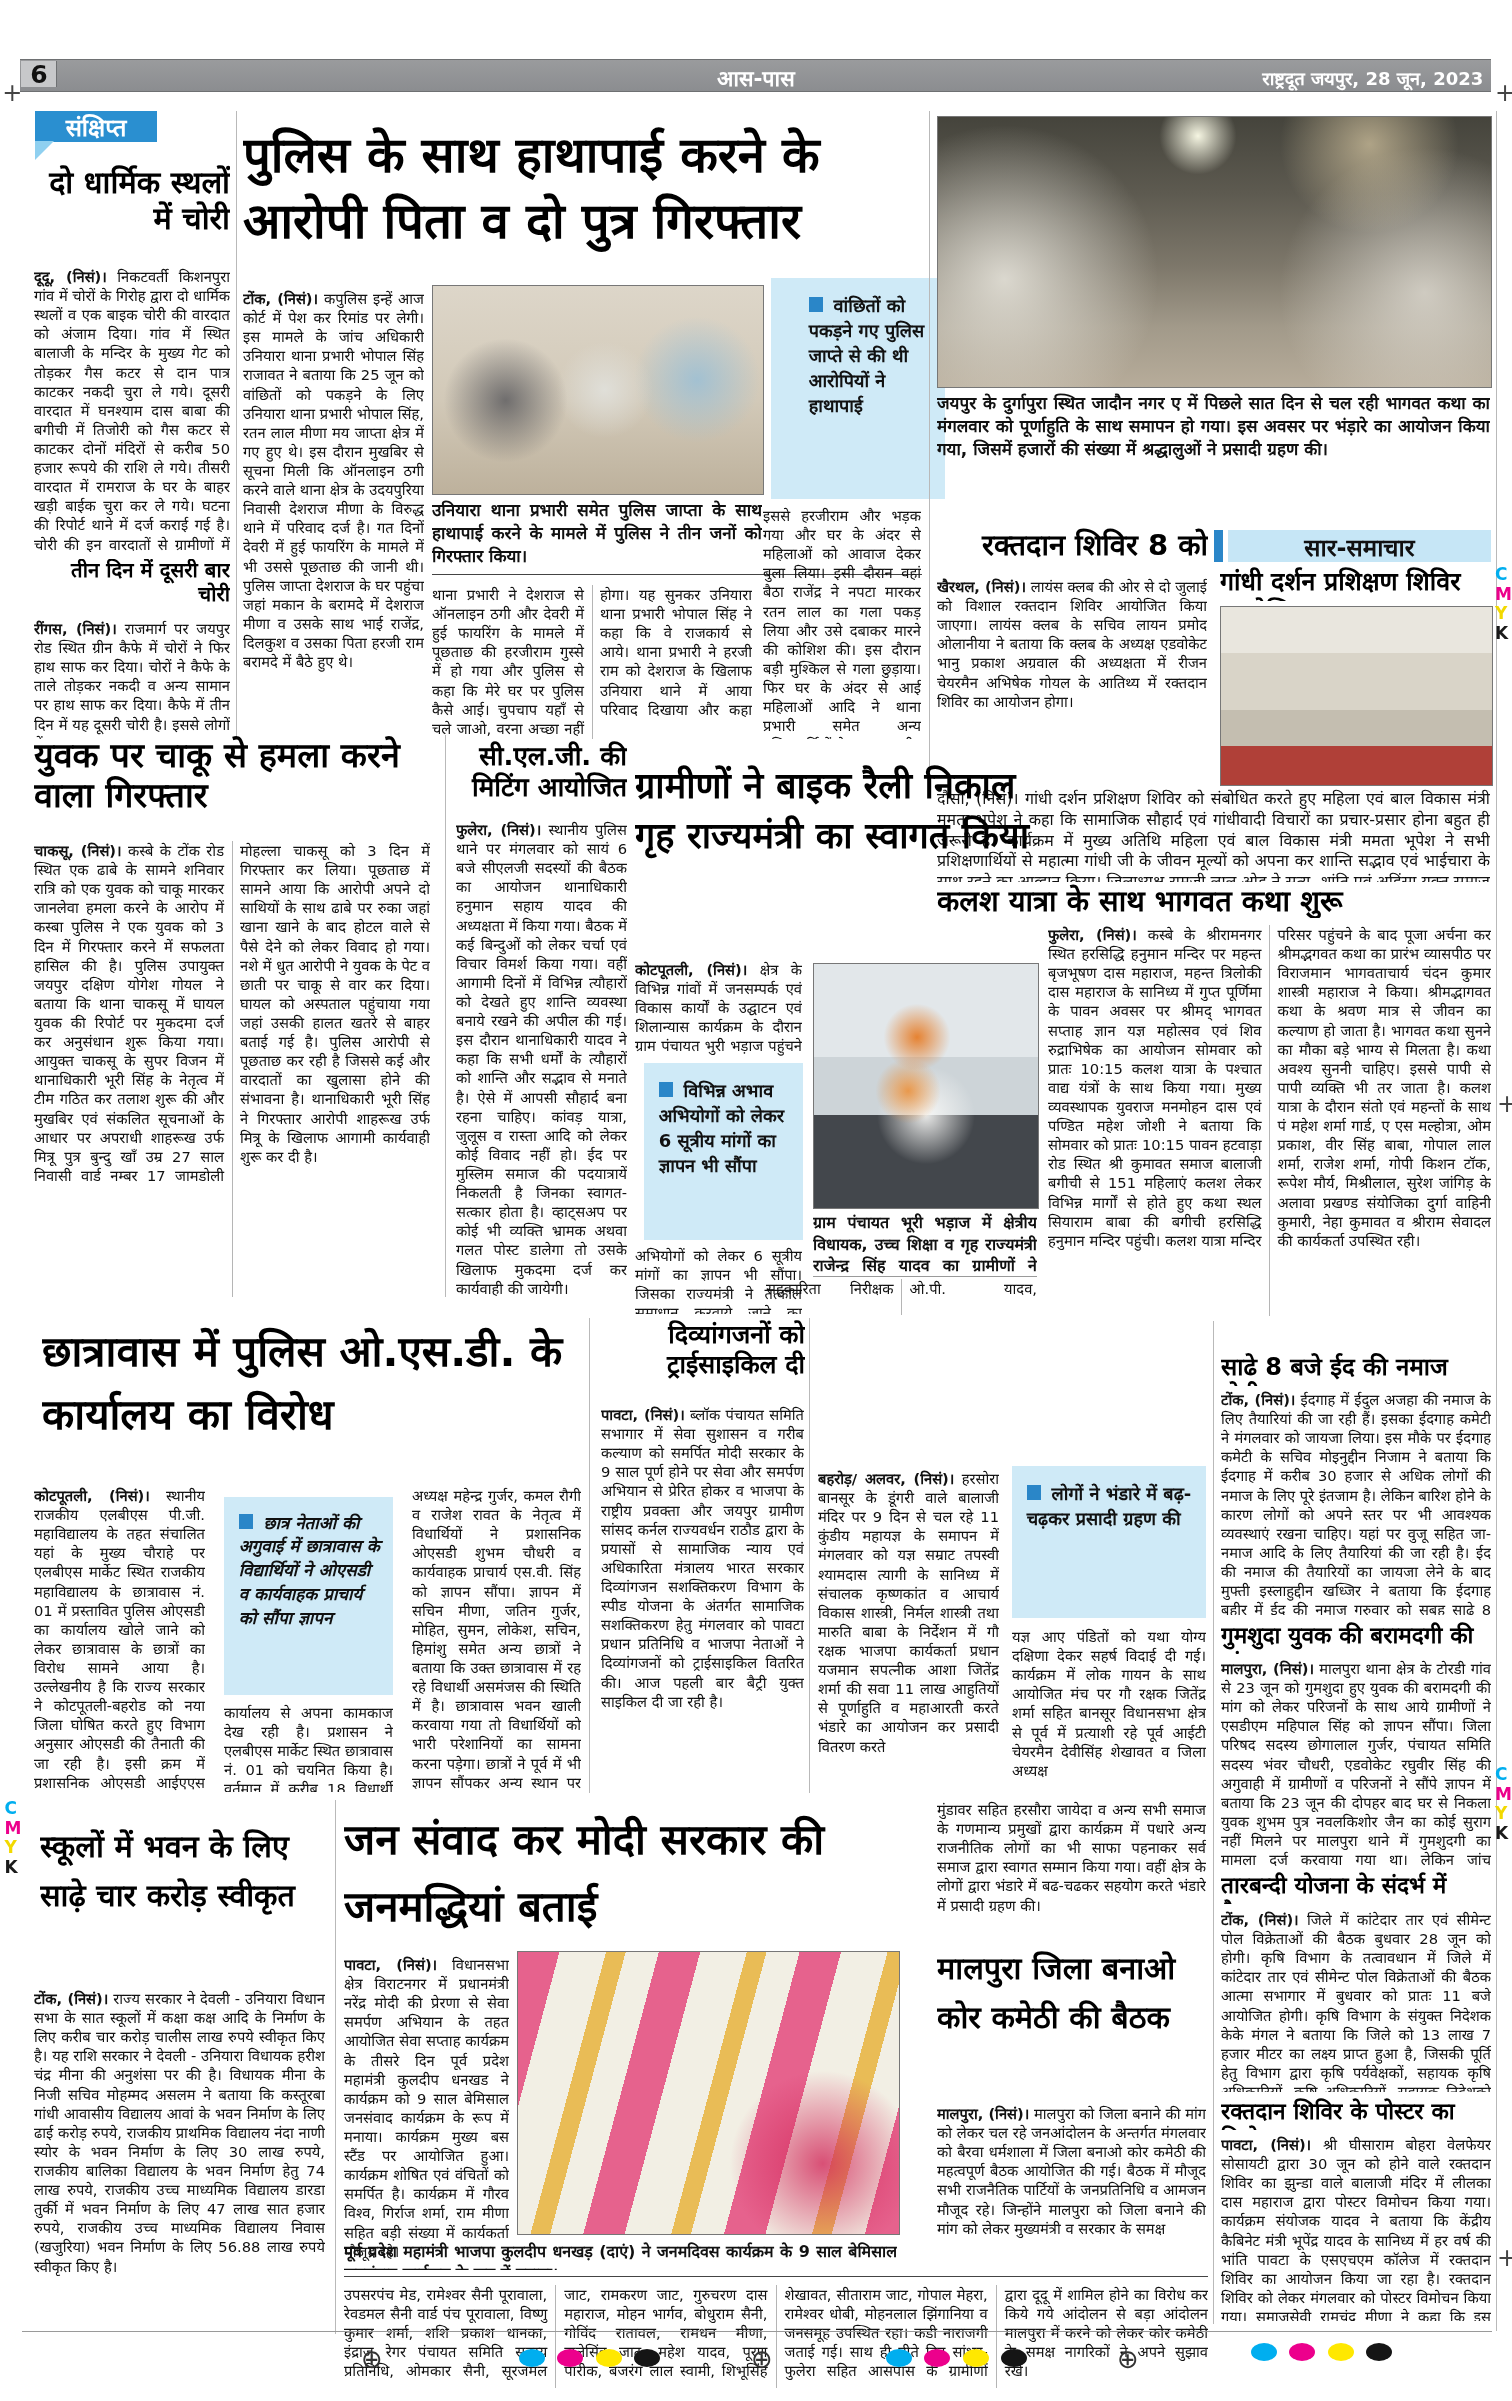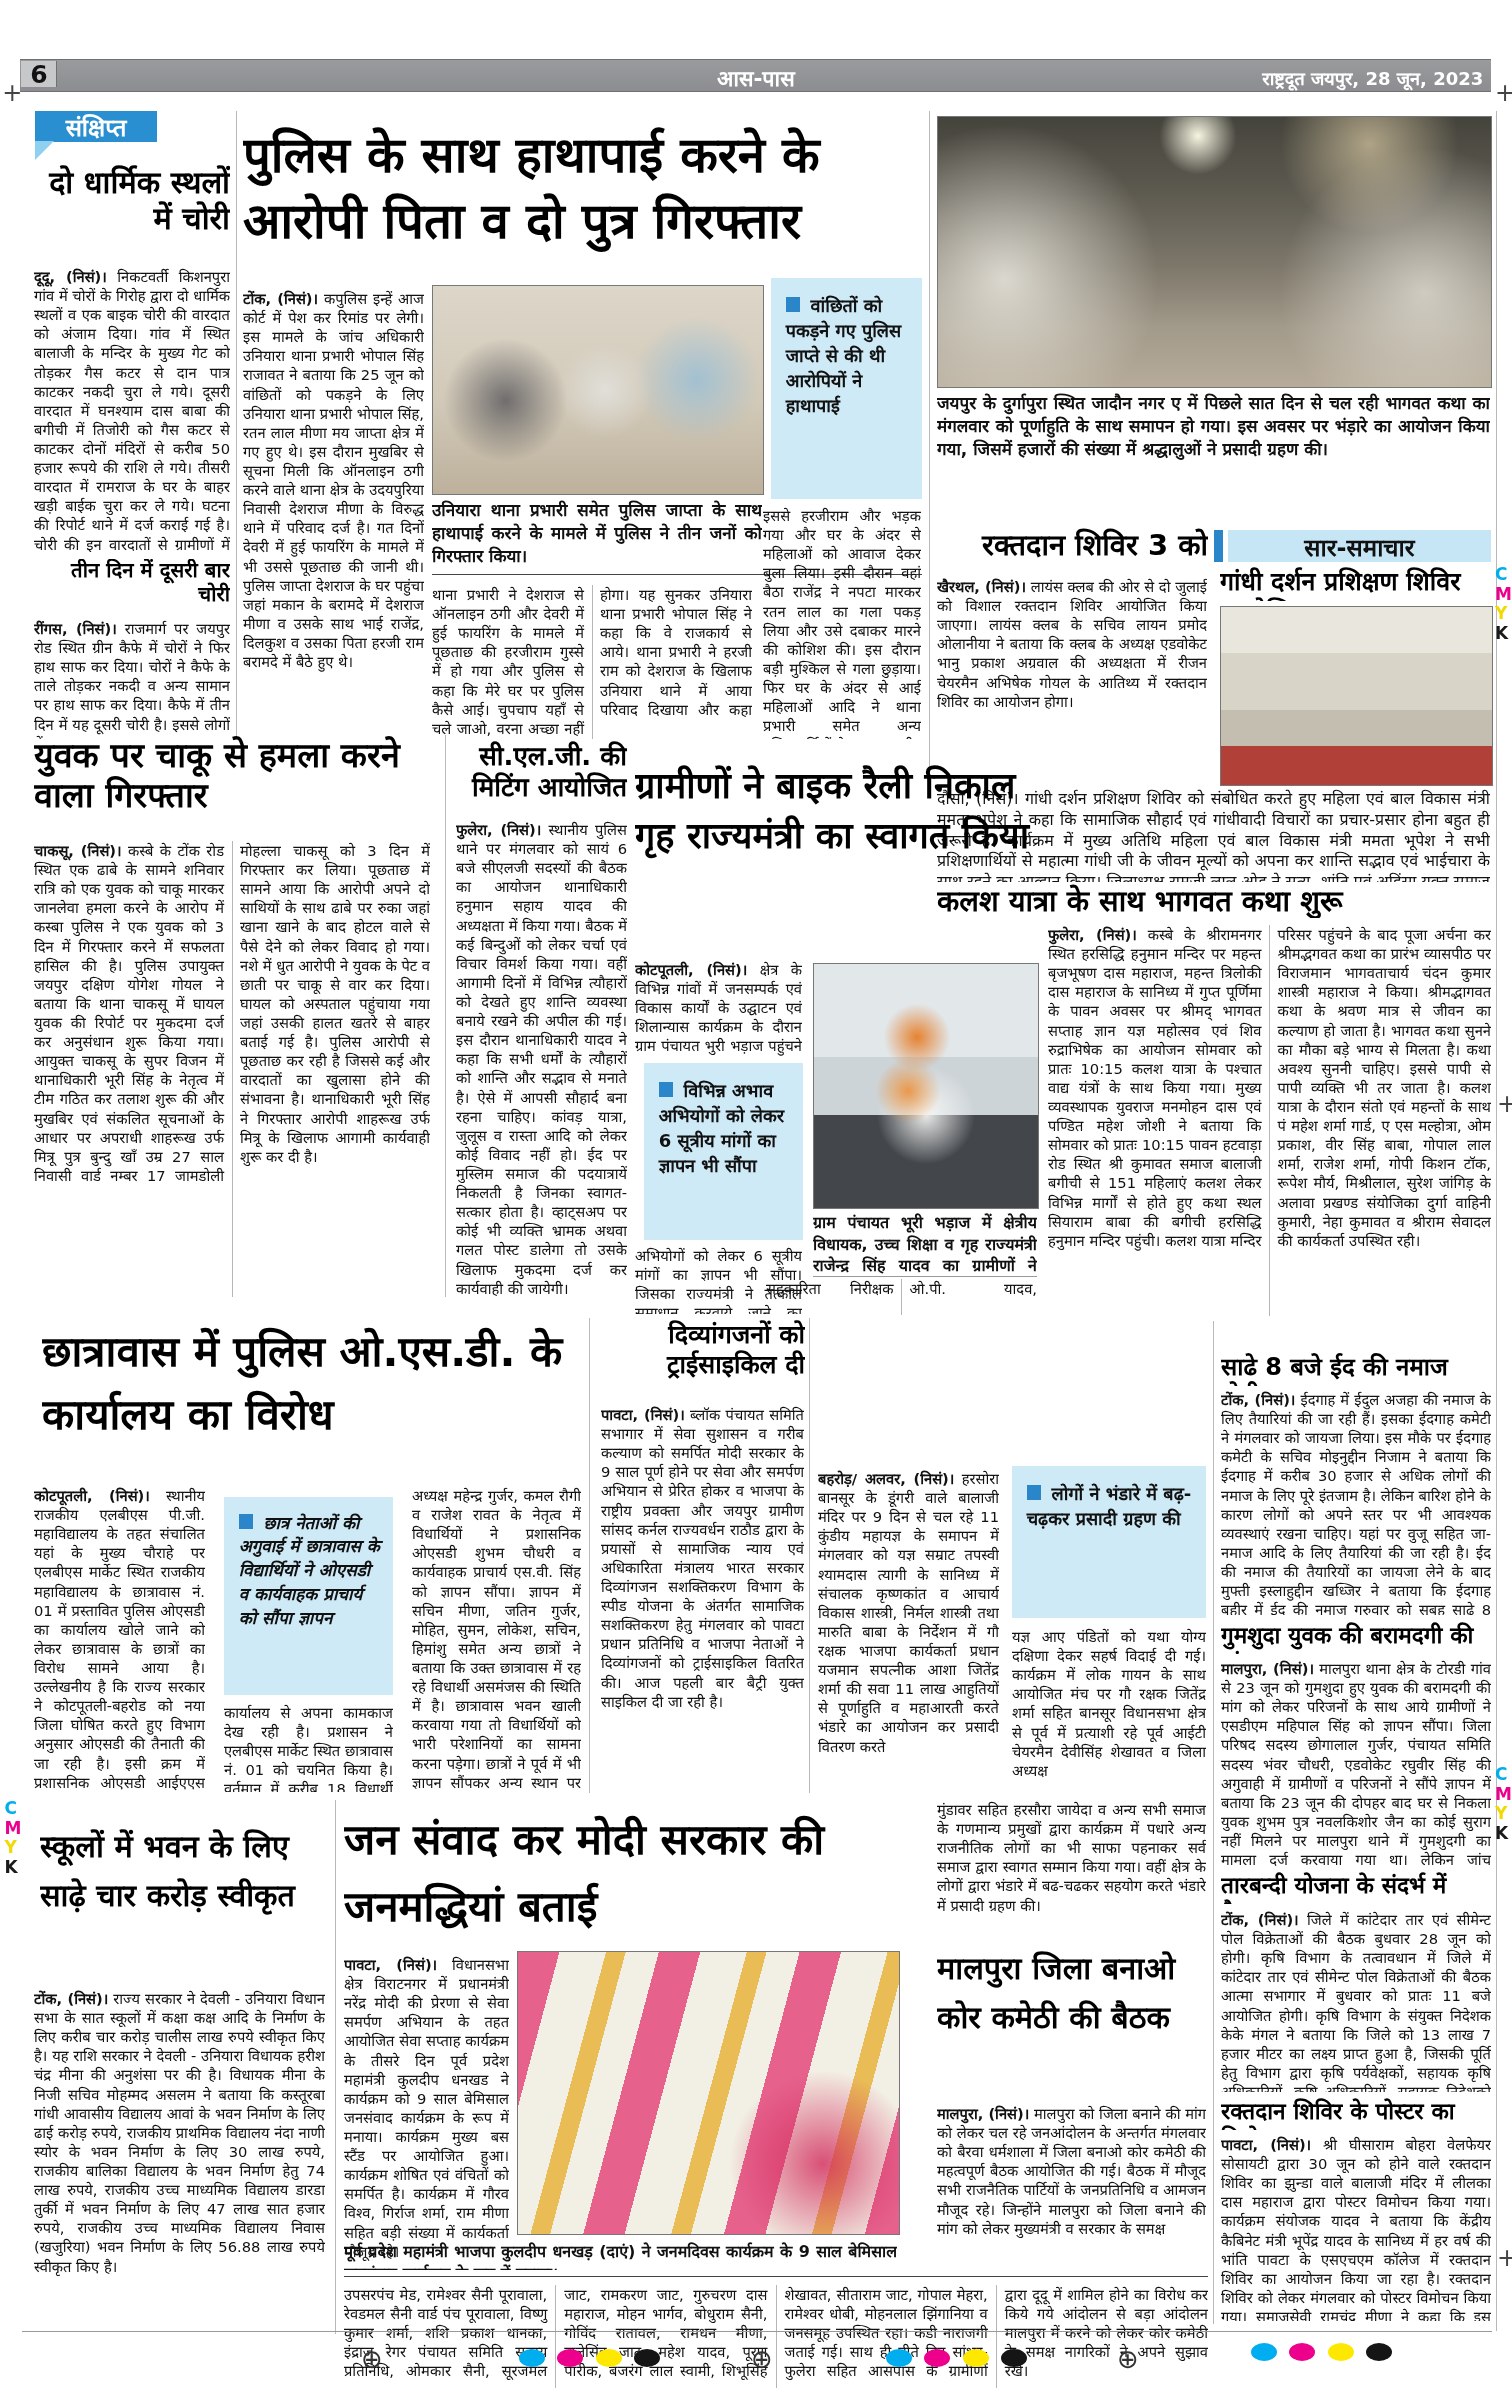--- a/index.html
+++ b/index.html
@@ -84,31 +84,31 @@
   <div class="abs body" style="left:34px;top:267px;width:196px;height:285px;"><b class="dl">दूदू, (निसं)।</b> <span>निकटवर्ती किशनपुरा गांव में चोरों के गिरोह द्वारा दो धार्मिक स्थलों व एक बाइक चोरी की वारदात को अंजाम दिया। गांव में स्थित बालाजी के मन्दिर के मुख्य गेट को तोड़कर गैस कटर से दान पात्र काटकर नकदी चुरा ले गये। दूसरी वारदात में घनश्याम दास बाबा की बगीची में तिजोरी को गैस कटर से काटकर दोनों मंदिरों से करीब 50 हजार रूपये की राशि ले गये। तीसरी वारदात में रामराज के घर के बाहर खड़ी बाईक चुरा कर ले गये। घटना की रिपोर्ट थाने में दर्ज कराई गई है। चोरी की इन वारदातों से ग्रामीणों में भय का माहौल बना हुआ है।</span></div>
   <div class="abs head left" style="left:34px;top:559px;width:196px;height:54px;font-size:20.3px;">तीन दिन में दूसरी बार चोरी</div>
   <div class="abs body" style="left:34px;top:619px;width:196px;height:120px;"><b class="dl">रींगस, (निसं)।</b> <span>राजमार्ग पर जयपुर रोड स्थित ग्रीन कैफे में चोरों ने फिर हाथ साफ कर दिया। चोरों ने कैफे के ताले तोड़कर नकदी व अन्य सामान पर हाथ साफ कर दिया। कैफे में तीन दिन में यह दूसरी चोरी है। इससे लोगों में हडकम्प मच गया।</span></div>
   <div class="abs vr" style="left:236px;top:111px;height:628px;"></div>
 
   <div class="abs head" style="left:243px;top:123px;width:678px;height:151px;font-size:49px;line-height:1.35;">पुलिस के साथ हाथापाई करने के आरोपी पिता व दो पुत्र गिरफ्तार</div>
   <div class="abs body" style="left:243px;top:289px;width:181px;height:449px;"><b class="dl">टोंक, (निसं)।</b> <span>कपुलिस इन्हें आज कोर्ट में पेश कर रिमांड पर लेगी। इस मामले के जांच अधिकारी उनियारा थाना प्रभारी भोपाल सिंह राजावत ने बताया कि 25 जून को वांछितों को पकड़ने के लिए उनियारा थाना प्रभारी भोपाल सिंह, रतन लाल मीणा मय जाप्ता क्षेत्र में गए हुए थे। इस दौरान मुखबिर से सूचना मिली कि ऑनलाइन ठगी करने वाले थाना क्षेत्र के उदयपुरिया निवासी देशराज मीणा के विरुद्ध थाने में परिवाद दर्ज है। गत दिनों देवरी में हुई फायरिंग के मामले में भी उससे पूछताछ की जानी थी। पुलिस जाप्ता देशराज के घर पहुंचा जहां मकान के बरामदे में देशराज मीणा व उसके साथ भाई राजेंद्र, दिलकुश व उसका पिता हरजी राम बरामदे में बैठे हुए थे।</span></div>
   <div class="abs photo photo-police" style="left:432px;top:285px;width:330px;height:208px;"></div>
   <div class="abs caption" style="left:432px;top:499px;width:330px;height:67px;font-size:17px;">उनियारा थाना प्रभारी समेत पुलिस जाप्ता के साथ हाथापाई करने के मामले में पुलिस ने तीन जनों को गिरफ्तार किया।</div>
   <div class="abs hr" style="left:432px;top:574px;width:490px;"></div>
-  <div class="abs bluebox" style="left:771px;top:278px;width:151px;height:221px;">
+  <div class="abs bluebox" style="left:771px;top:278px;width:151px;height:221px;padding-left:23px;">
     <div class="inner"><span class="sq"></span><span>वांछितों को पकड़ने गए पुलिस जाप्ते से की थी आरोपियों ने हाथापाई</span></div>
   </div>
   <div class="abs body cols2" style="left:432px;top:585px;width:320px;height:154px;"><span>थाना प्रभारी ने देशराज से ऑनलाइन ठगी और देवरी में हुई फायरिंग के मामले में पूछताछ की हरजीराम गुस्से में हो गया और पुलिस से कहा कि मेरे घर पर पुलिस कैसे आई। चुपचाप यहाँ से चले जाओ, वरना</span> <span>अच्छा नहीं होगा। यह सुनकर उनियारा थाना प्रभारी भोपाल सिंह ने कहा कि वे राजकार्य से आये। थाना प्रभारी ने हरजी राम को देशराज के खिलाफ उनियारा थाने में आया परिवाद दिखाया और कहा कि पूछताछ के लिए ले जाने आए है।</span></div>
   <div class="abs body" style="left:763px;top:506px;width:158px;height:233px;"><span>इससे हरजीराम और भड़क गया और घर के अंदर से महिलाओं को आवाज देकर बुला लिया। इसी दौरान वहां बैठा राजेंद्र ने नपटा मारकर रतन लाल का गला पकड़ लिया और उसे दबाकर मारने की कोशिश की। इस दौरान बड़ी मुश्किल से गला छुड़ाया। फिर घर के अंदर से आई महिलाओं आदि ने थाना प्रभारी समेत अन्य पुलिसकर्मियों के साथ मारपीट की। बाद में जैसे तैसे वहां से जान बचाकर थाने पहुंचे। फिर सात नामजद आरोपियों के खिलाफ उनियारा थाना प्रभारी भोपाल सिंह ने रिपोर्ट दर्ज कराई। इस मामले में कल पुलिस ने तीन आरोपी उदयपुरिया निवासी हरजीराम पुत्र सावंतराम मीणा व उसके बेटे राजेंद्र पुत्र हरजीराम मीणा, दिलकुश पुत्र हरजीराम मीणा को गांव से ही गिरफ्तार कर लिया है।</span></div>
   <div class="abs vr" style="left:929px;top:111px;height:672px;"></div>
 
   <div class="abs photo photo-feast" style="left:937px;top:116px;width:553px;height:270px;"></div>
   <div class="abs caption" style="left:937px;top:392px;width:553px;height:77px;font-size:17px;">जयपुर के दुर्गापुरा स्थित जादौन नगर ए में पिछले सात दिन से चल रही भागवत कथा का मंगलवार को पूर्णाहुति के साथ समापन हो गया। इस अवसर पर भंड़ारे का आयोजन किया गया, जिसमें हजारों की संख्या में श्रद्धालुओं ने प्रसादी ग्रहण की।</div>
 
-  <div class="abs head left" style="left:937px;top:528px;width:271px;height:41px;font-size:29px;">रक्तदान शिविर 3 को</div>
+  <div class="abs head left" style="left:937px;top:528px;width:271px;height:41px;font-size:29px;">रक्तदान शिविर 8 को</div>
   <div class="abs body" style="left:937px;top:577px;width:270px;height:192px;"><b class="dl">खैरथल, (निसं)।</b> <span>लायंस क्लब की ओर से दो जुलाई को विशाल रक्तदान शिविर आयोजित किया जाएगा। लायंस क्लब के सचिव लायन प्रमोद ओलानीया ने बताया कि क्लब के अध्यक्ष एडवोकेट भानु प्रकाश अग्रवाल की अध्यक्षता में रीजन चेयरमैन अभिषेक गोयल के आतिथ्य में रक्तदान शिविर का आयोजन होगा।</span></div>
   <div class="abs saaraccent" style="left:1214px;top:530px;width:9px;height:32px;"></div>
   <div class="abs saarbar" style="left:1228px;top:530px;width:263px;height:32px;">
       <span>सार-समाचार</span>
     </div>
   <div class="abs head" style="left:1220px;top:567px;width:271px;height:34px;font-size:25px;">गांधी दर्शन प्रशिक्षण शिविर आयोजित</div>
   <div class="abs photo photo-stage" style="left:1220px;top:606px;width:271px;height:178px;"></div>
   <div class="abs body" style="left:937px;top:789px;width:553px;height:93px;font-size:16px;">दौसा, (निसं)। गांधी दर्शन प्रशिक्षण शिविर को संबोधित करते हुए महिला एवं बाल विकास मंत्री ममता भूपेश ने कहा कि सामाजिक सौहार्द एवं गांधीवादी विचारों का प्रचार-प्रसार होना बहुत ही जरूरी है। कार्यक्रम में मुख्य अतिथि महिला एवं बाल विकास मंत्री ममता भूपेश ने सभी प्रशिक्षणार्थियों से महात्मा गांधी जी के जीवन मूल्यों को अपना कर शान्ति सद्भाव एवं भाईचारा के साथ रहने का आव्हान किया। जिलाध्यक्ष रामजी लाल ओड ने सत्य, शांति एवं अहिंसा युक्त समाज की बात कही। वर्तमान में जो नफरत व घृणा का माहौल देश प्रदेश में बना हुआ है, ऐसे समय में गांधीवादी विचारों की व्यापकता पर बल दिया। जिले की पंचायत समिति सिकंदरा में शांति एवं अहिंसा विभाग के द्वारा ब्लॉक स्तरीय एक दिवसीय गांधी दर्शन प्रशिक्षण शिविर आयोजित किया गया। कार्यक्रम में मुख्य अतिथि महिला एवं बाल विकास मंत्री व अध्यक्षता जिला अध्यक्ष रामजीलाल जी ओड ने की।</div>
 
   <div class="abs head" style="left:34px;top:735px;width:396px;height:89px;font-size:34px;">युवक पर चाकू से हमला करने वाला ग‍िरफ्तार</div>

